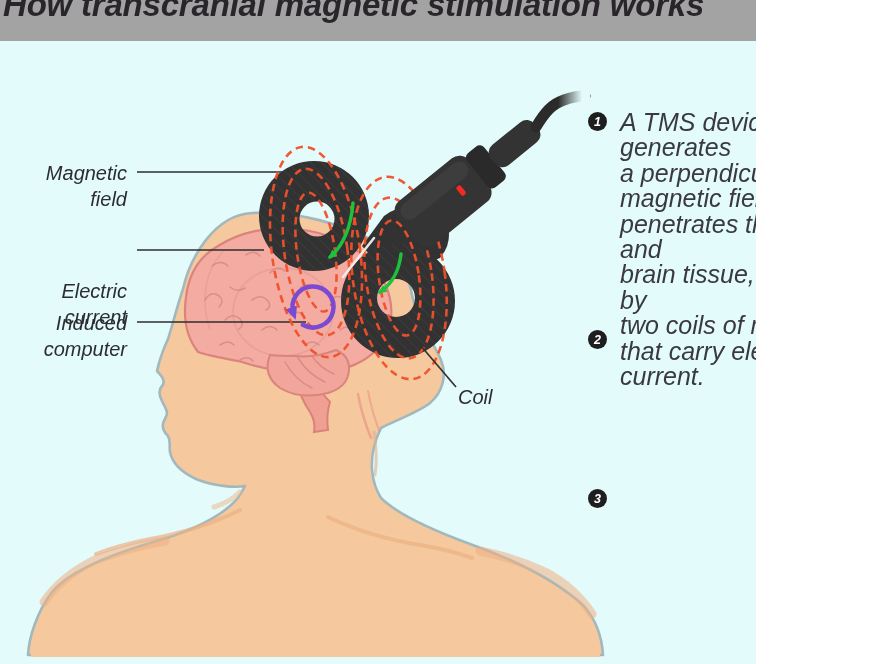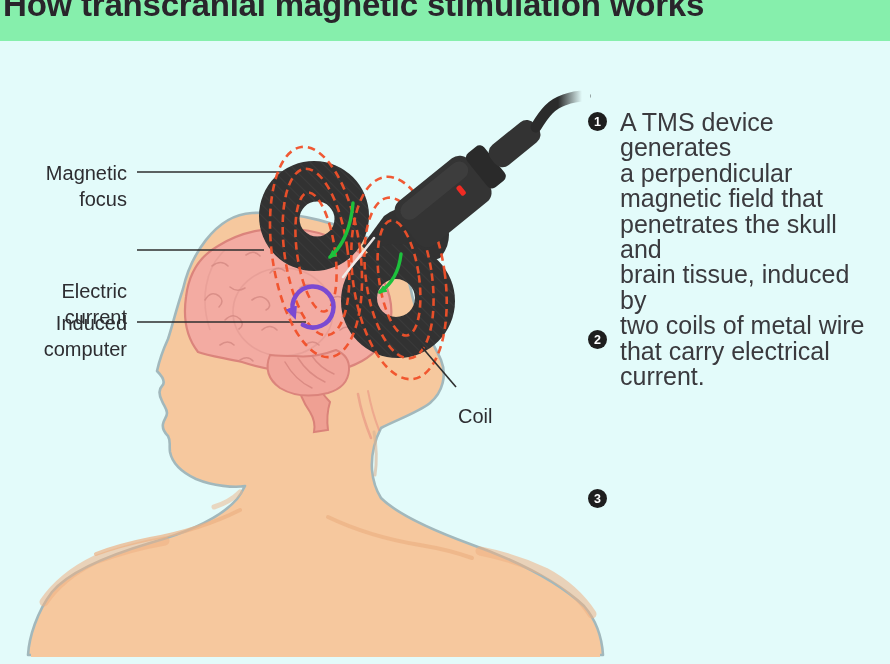--- a/index.html
+++ b/index.html
@@ -1,33 +1,33 @@
 <!DOCTYPE html>
 <html><head>
 <meta charset="utf-8">
 <style>
   * { margin:0; padding:0; box-sizing:border-box; }
   body { font-family:"Liberation Sans", sans-serif; background:#ffffff; }
-  .page { position:relative; width:890px; height:664px; overflow:hidden; background:#86efac; }
+  .page { position:relative; width:756px; height:664px; overflow:hidden; background:#a3a3a3;font-style:italic; }
   .title {
     position:absolute; top:-14px; left:3px;
     font-size:33px; font-weight:bold; letter-spacing:-0.2px;
     color:#29252b; white-space:nowrap;
   }
   .panel { position:absolute; left:0; top:41px; width:890px; height:623px; background:#e3fbfa; }
   .illustration { position:absolute; left:0; top:0; width:890px; height:664px; }
   .diagram-label {
     position:absolute; font-size:20px; line-height:26px; color:#2d2d31;
     white-space:pre-line;
   }
   .label-right { left:30px; width:97px; text-align:right; }
   .label-magnetic { top:160px; }
   .label-electric { top:238px;margin-top:40px; }
   .label-induced  { top:310px; }
-  .label-coil { left:458px; top:403px; }
+  .label-coil { left:458px; top:384px; }
   .step {
     position:absolute; left:588px; display:flex; gap:13px; width:286px;
   }
   .step-1 { top:110px; }
   .step-2 { top:328px; }
   .step-3 { top:487px; }
   .step-badge {
     flex:0 0 19px; width:19px; height:19px; margin-top:2px;
     background:#1e1e1e; border-radius:50%;
     color:#ffffff; font-size:12.5px; font-weight:bold;
@@ -191,21 +191,21 @@
       <path d="M353,203 C351,226 344,245 330,257" marker-end="url(#gHead)"></path>
       <path d="M401,254 C399,271 392,284 380,292" marker-end="url(#gHead)"></path>
     </g>
 
     <path d="M302.8,324.8 A20.5,20.5 0 1 0 293.7,314.0" fill="none" stroke="#7a4ad2" stroke-width="4.5" stroke-linecap="round" marker-end="url(#pHead)"></path>
 
     <line x1="421" y1="346" x2="456" y2="387" stroke="#2e2e2e" stroke-width="1.6"></line>
   </svg>
 
   <div class="diagram-label label-right label-magnetic">Magnetic
-focus</div>
+field</div>
   <div class="diagram-label label-right label-electric">Electric
 current</div>
   <div class="diagram-label label-right label-induced">Induced
 computer</div>
   <div class="diagram-label label-coil">Coil</div>
 
   <div class="step step-1">
     <div class="step-badge">1</div>
     <div class="step-text">A TMS device generates
 a perpendicular

